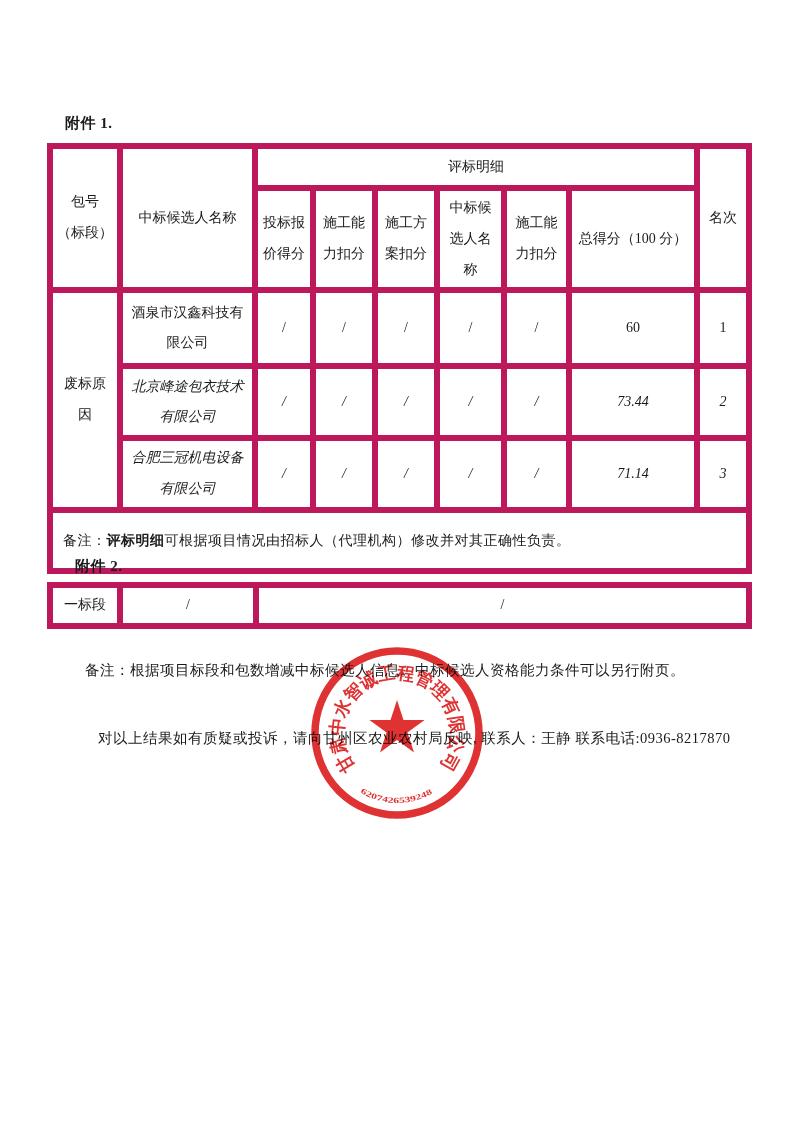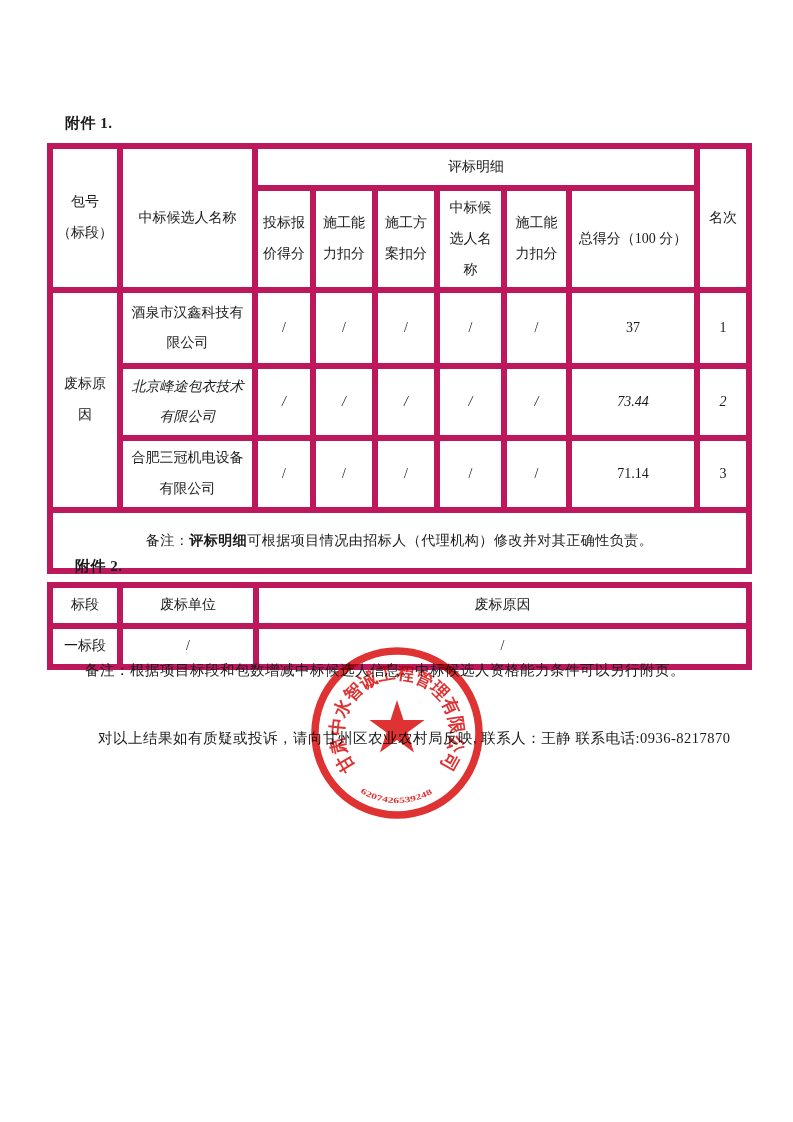--- a/index.html
+++ b/index.html
@@ -39,32 +39,32 @@
     font-weight: normal;
     padding: 2px 4px;
     line-height: 2.2;
     word-break: break-all;
   }
   .prewrap { white-space: pre-line; }
   .cand-cell { padding: 2px 8px; line-height: 2.1; }
   .section-cell .inner { display: inline-block; width: 3.4em; line-height: 2.2; }
   .score-cell { line-height: 1.4; }
   .note-row td {
-    text-align: center;
+    text-align: left;
     padding: 17px 10px;
     line-height: 1.5;
     letter-spacing: 0.5px;
   }
   .note-bold { font-weight: bold; }
 
   tr.h-row1 { height: 42px; }
   tr.h-row2 { height: 87px; }
   tr.d-row1 { height: 76px; }
   tr.d-row2 { height: 72px; font-style: italic; }
-  tr.d-row3 { height: 62px; }
+  tr.d-row3 { height: 62px; font-style: italic; }
   tr.n-row  { height: 30px; }
   tr.t2-h   { height: 33px; }
   tr.t2-d   { height: 35px; }
 
   .foot-line {
     position: absolute;
     font-size: 14.5px;
     letter-spacing: 0.5px;
     white-space: nowrap;
   }
@@ -116,21 +116,21 @@
         <td>总得分（100 分）</td>
       </tr>
       <tr class="d-row1">
         <td rowspan="3" class="section-cell"><span class="inner">废标原因</span></td>
         <td class="cand-cell">酒泉市汉鑫科技有限公司</td>
         <td class="score-cell">/</td>
         <td class="score-cell">/</td>
         <td class="score-cell">/</td>
         <td class="score-cell">/</td>
         <td class="score-cell">/</td>
-        <td class="score-cell">37</td>
+        <td class="score-cell">60</td>
         <td class="score-cell">1</td>
       </tr>
       <tr class="d-row2">
         <td class="cand-cell">北京峰途包衣技术有限公司</td>
         <td class="score-cell">/</td>
         <td class="score-cell">/</td>
         <td class="score-cell">/</td>
         <td class="score-cell">/</td>
         <td class="score-cell">/</td>
         <td class="score-cell">73.44</td>
@@ -154,25 +154,20 @@
 
   <div class="att-label" id="att2-label">附件 2.</div>
 
   <table class="doc-table" id="table2">
     <colgroup>
       <col style="width:70px">
         <col style="width:136px">
         <col style="width:493px">
     </colgroup>
     <tbody>
-      <tr class="t2-h">
-        <td>标段</td>
-        <td>废标单位</td>
-        <td>废标原因</td>
-      </tr>
       <tr class="t2-d">
         <td>一标段</td>
         <td>/</td>
         <td>/</td>
       </tr>
     </tbody>
   </table>
 
   <div class="foot-line" id="foot-note">备注：根据项目标段和包数增减中标候选人信息。中标候选人资格能力条件可以另行附页。</div>
   <div class="foot-line" id="foot-contact">对以上结果如有质疑或投诉，请向甘州区农业农村局反映, 联系人：王静  联系电话:0936-8217870</div>

